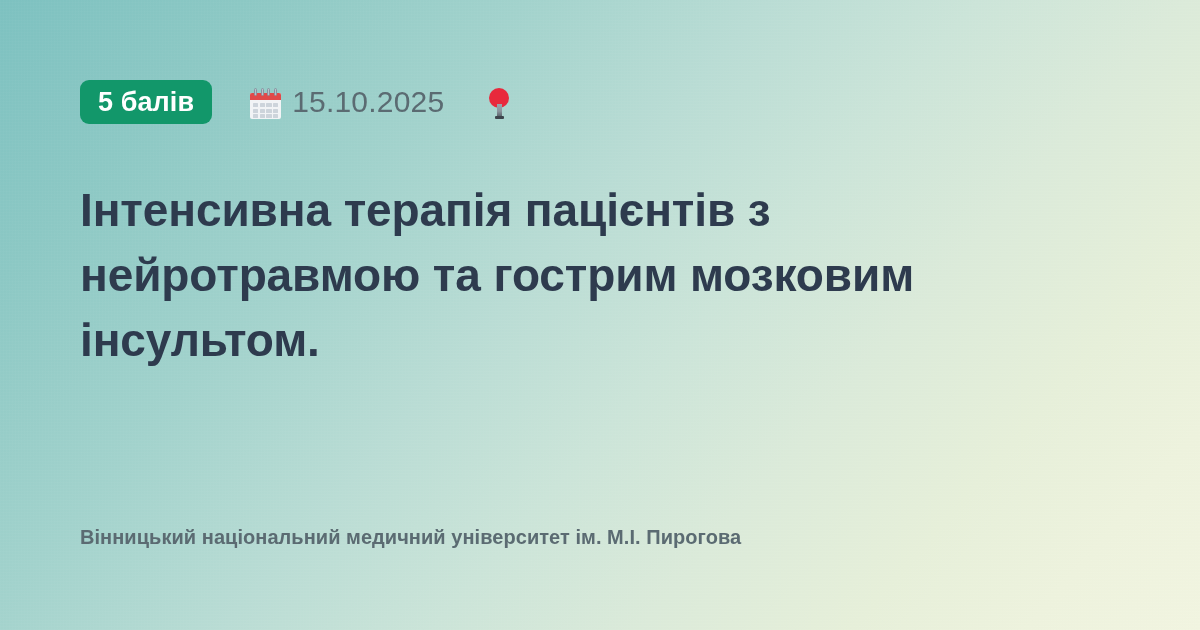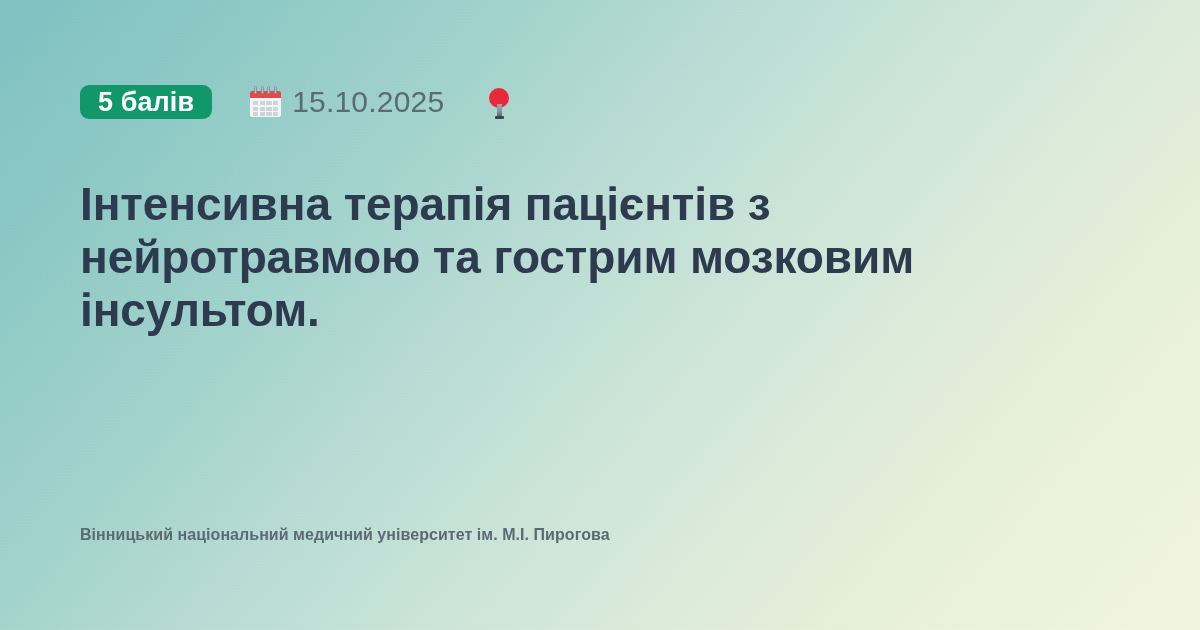--- a/index.html
+++ b/index.html
@@ -56,34 +56,34 @@
   .meta-row {
     display: flex;
     align-items: center;
     height: 48px;
   }
 
   .points-badge {
     display: inline-flex;
     align-items: center;
     justify-content: center;
-    height: 34px;
+    height: 44px;
     padding: 6px 18px;
     border-radius: 9px;
     background: #12976a;
     color: #ffffff;
     font-size: 27px;
     font-weight: 700;
     letter-spacing: .1px;
     white-space: nowrap;
   }
 
   .meta-item {
     display: inline-flex;
-    align-items: flex-start;
+    align-items: flex-end;
     white-space: nowrap;
   }
 
   .meta-item.date { margin-left: 38px; }
   .meta-item.place { margin-left: 44px; }
 
   .meta-text {
     font-size: 30px;
     font-weight: 400;
     color: #5b6b72;
@@ -174,32 +174,32 @@
     width: 9px; height: 3px;
     background: #3d454c;
     border-radius: 1px;
   }
 
   
   .title {
     margin-top: 52px;
     max-width: 1040px;
     font-size: 46px;
-    line-height: 53px;
+    line-height: 65px;
     font-weight: 700;
     color: #2e3b4e;
     letter-spacing: -0.1px;
   }
 
   
   .footer {
     position: absolute;
     left: 80px;
     top: 526px;
-    font-size: 16px;
+    font-size: 20px;
     font-weight: 700;
     color: #5b6b72;
     letter-spacing: .05px;
   }
 </style>
 </head>
 <body>
 
 <div id="card">
 

